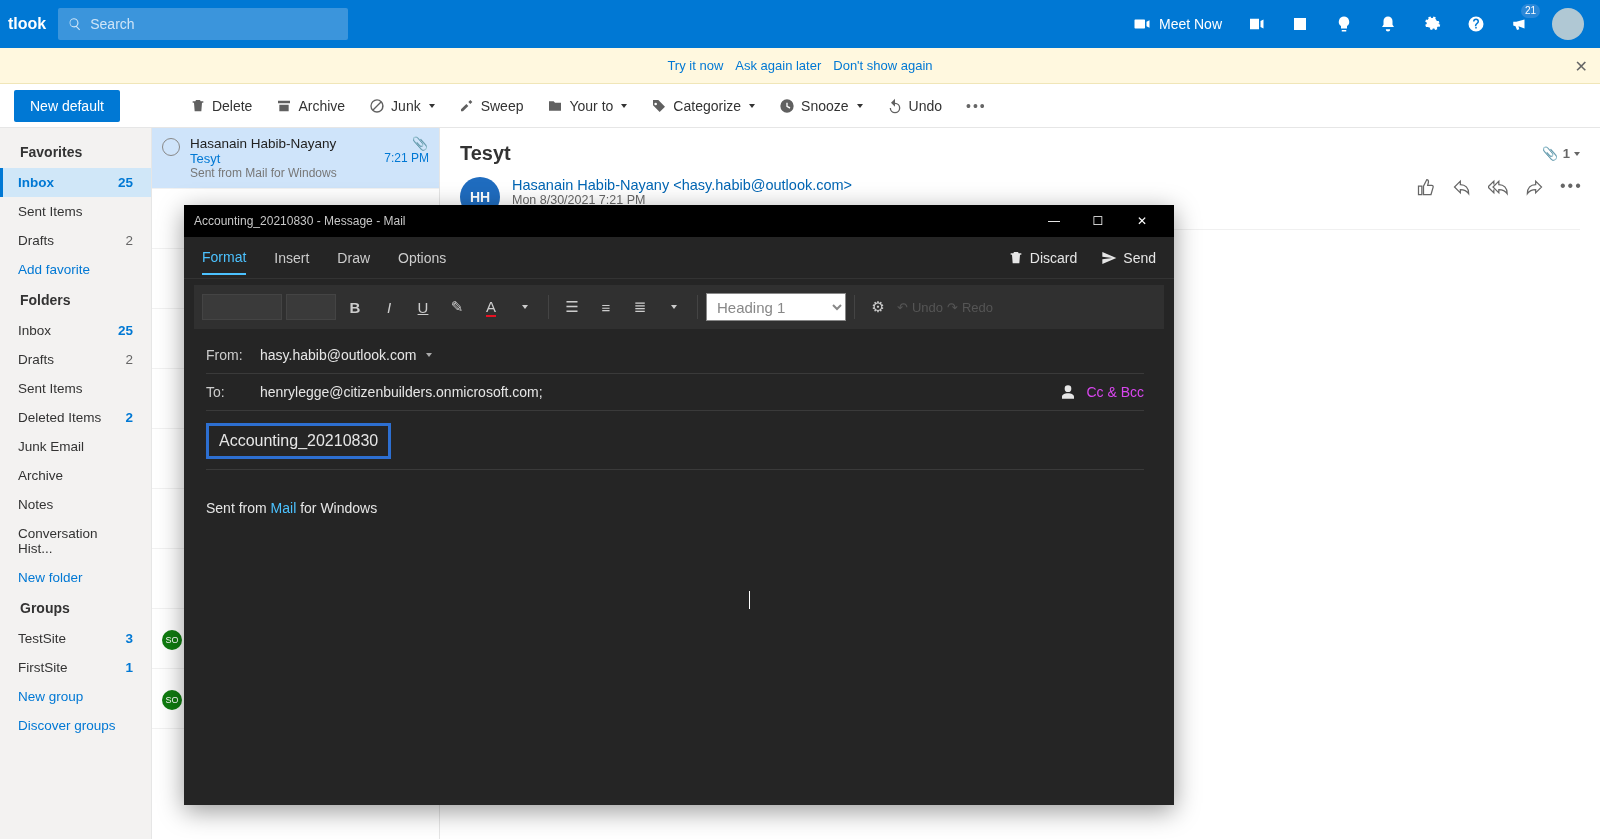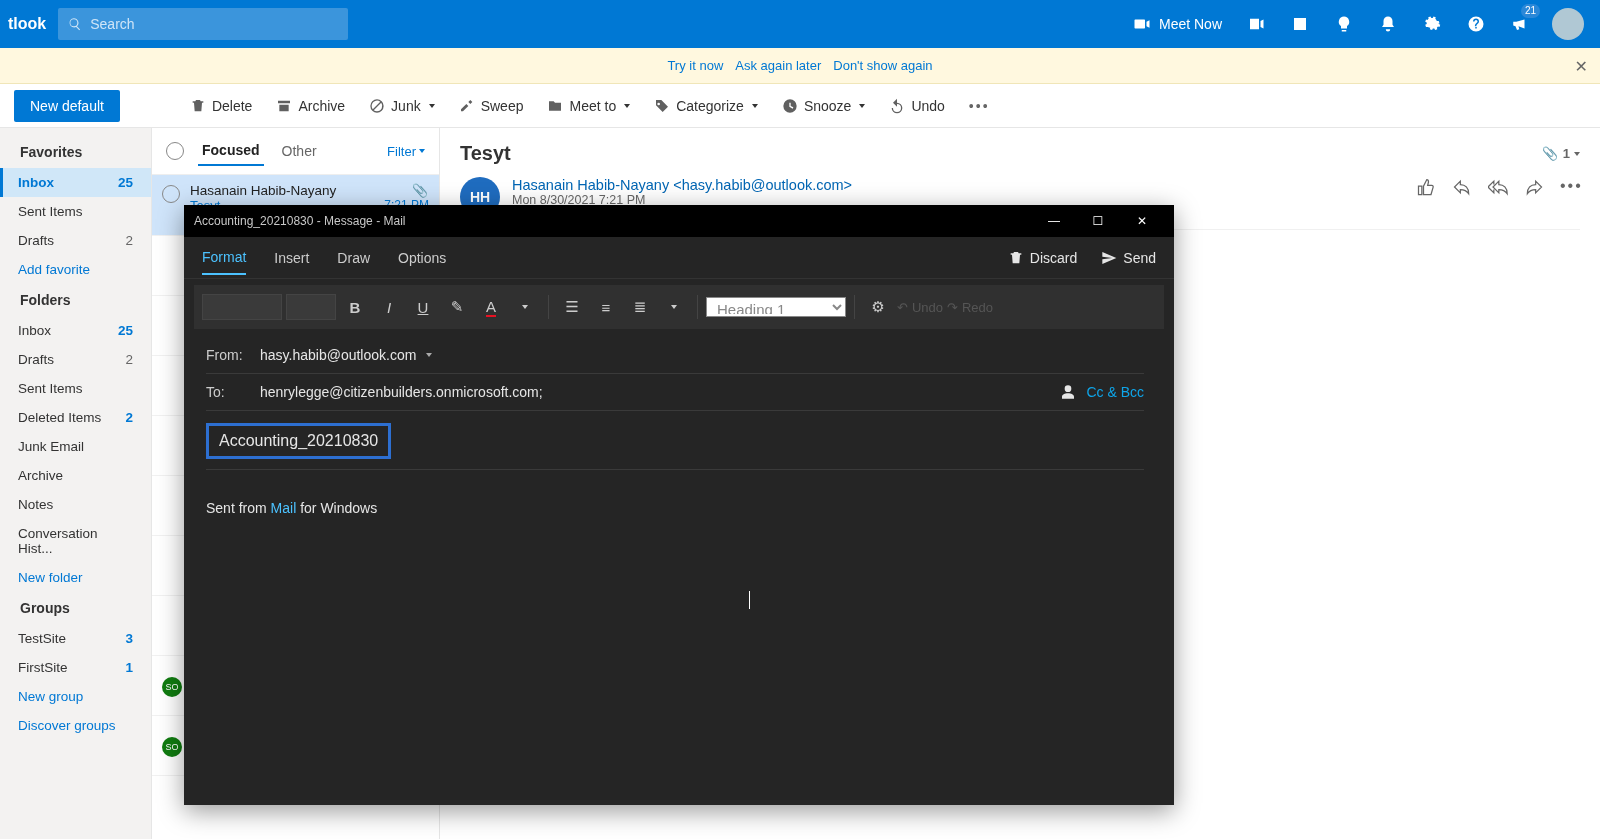--- a/index.html
+++ b/index.html
@@ -90,30 +90,30 @@
   .ctab.active { color: #4cc2ff; border-bottom: 2px solid #4cc2ff; }
   .ctabs-right { margin-left: auto; display: flex; gap: 24px; align-items: center; }
   .cbtn { display: flex; align-items: center; gap: 6px; cursor: pointer; font-size: 14px; color:#e6e6e6;}
   .cbtn svg { width: 16px; height: 16px; fill: #e6e6e6; }
 
   .format-bar { height: 44px; background: #303030; margin: 6px 10px 0 10px; display: flex; align-items: center; padding: 0 8px; gap: 4px; }
   .fb-box { width: 80px; height: 26px; background: #3a3a3a; border: 1px solid #444; }
   .fb-box.small { width: 50px; }
   .fb-icon { width: 30px; height: 28px; display: flex; align-items: center; justify-content: center; color: #ccc; cursor: pointer; font-size: 15px;}
   .fb-sep { width: 1px; height: 24px; background: #444; margin: 0 4px; }
-  .heading-select { width: 140px; height: 20px; background: #fff; color: #888; border: 1px solid #888; font-size: 15px; padding: 2px 6px; }
+  .heading-select { width: 140px; height: 28px; background: #fff; color: #888; border: 1px solid #888; font-size: 15px; padding: 2px 6px; }
   .fb-dim { color: #555; font-size: 13px; display: flex; align-items: center; gap: 4px; }
 
   .compose-fields { padding: 8px 30px 0 22px; }
   .field-row { display: flex; align-items: center; padding: 10px 0; border-bottom: 1px solid #3a3a3a; font-size: 14px; gap: 10px; }
   .field-label { color: #ccc; width: 44px; font-size: 14px; }
   .field-label.from { width: 44px; }
   .field-val { color: #e6e6e6; }
   .field-chev { color: #aaa; }
-  .ccbcc { margin-left: auto; color: #0ea5e9; cursor: pointer; display: flex; align-items: center; gap: 10px; }
+  .ccbcc { margin-left: auto; color: #d946ef; cursor: pointer; display: flex; align-items: center; gap: 10px; }
   .ccbcc svg { width: 16px; height: 16px; fill: #e6e6e6;}
   .subject-highlight { border: 3px solid #2d6fd1; padding: 6px 10px; display: inline-block; margin-top: 4px; margin-bottom: 4px; }
   .subject-row { padding: 8px 0 6px 0; border-bottom: 1px solid #3a3a3a; }
   .compose-body { padding: 30px 30px 0 22px; font-size: 14px; color: #e6e6e6; }
   .compose-body a { color: #4cc2ff; text-decoration: none; }
   .cursor-caret { position: absolute; left: 565px; top: 386px; width: 1px; height: 18px; background: #fff; }
 
   .chev-down { display:inline-block; width:0; height:0; border-left:4px solid transparent; border-right:4px solid transparent; border-top:5px solid currentColor; vertical-align: middle;}
   .chev-down.sm { border-left-width:3px; border-right-width:3px; border-top-width:4px;}
 </style>
@@ -208,21 +208,21 @@
   <div class="cmd-item">
       <svg viewBox="0 0 24 24">
         <path d="M3 17l8-8 3 3-8 8H3v-3zm11-11l3-3 3 3-3 3-3-3z"></path>
       </svg>
       <span>Sweep</span>
     </div>
   <div class="cmd-item">
       <svg viewBox="0 0 24 24">
         <path d="M3 5h7l2 2h9v12H3z"></path>
       </svg>
-      <span>Meet to</span>
+      <span>Your to</span>
       <span class="chev-down sm chev"></span>
     </div>
   <div class="cmd-item">
       <svg viewBox="0 0 24 24">
         <path d="M3 3h8l10 10-8 8L3 11V3zm4 4a2 2 0 100 4 2 2 0 000-4z"></path>
       </svg>
       <span>Categorize</span>
       <span class="chev-down sm chev"></span>
     </div>
   <div class="cmd-item">
@@ -305,30 +305,20 @@
       </div>
     <div class="nav-item link">
         <span>New group</span>
       </div>
     <div class="nav-item link">
         <span>Discover groups</span>
       </div>
   </div>
 
   <div class="msg-list">
-    <div class="tabs-row">
-      <div class="circle"></div>
-      <div class="tab active">Focused</div>
-      <div class="tab">Other</div>
-      <div class="tabs-spacer"></div>
-      <div class="filter-lnk">
-          <span>Filter</span>
-          <span class="chev-down sm"></span>
-        </div>
-    </div>
     <div class="msg-row selected">
       <div class="rowcircle"></div>
       <div class="msg-body">
         <div class="msg-top">
             <span class="msg-from">Hasanain Habib-Nayany</span>
             <span class="attach-icon">📎</span>
           </div>
         <div class="msg-top">
             <span class="msg-subj">Tesyt</span>
             <span class="msg-time">7:21 PM</span>

